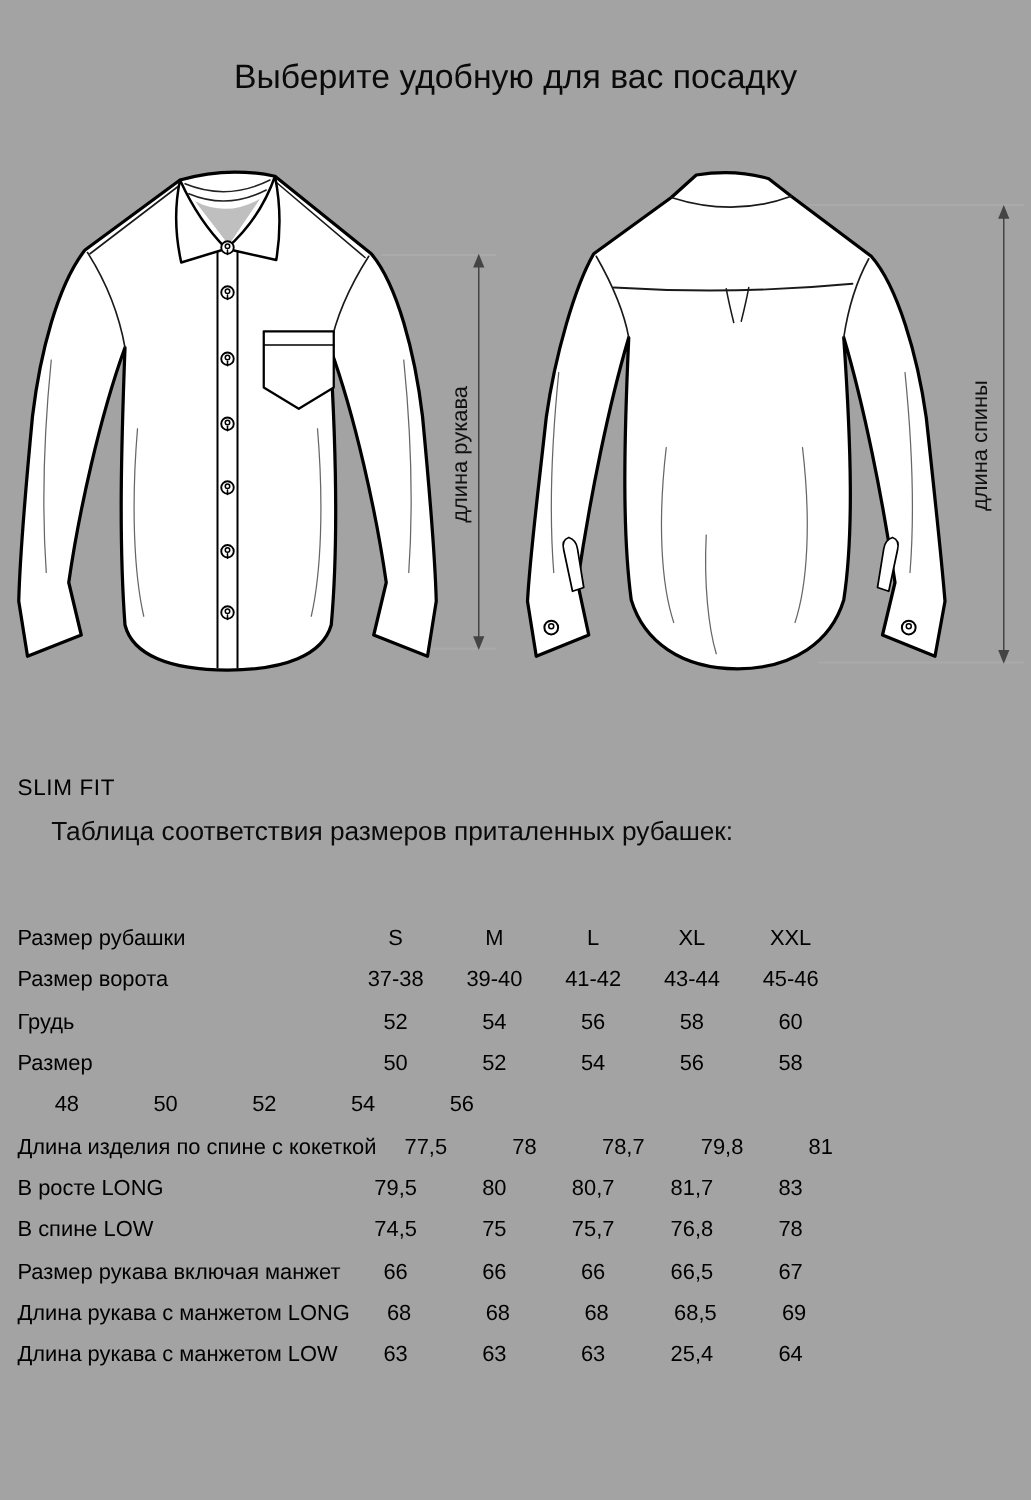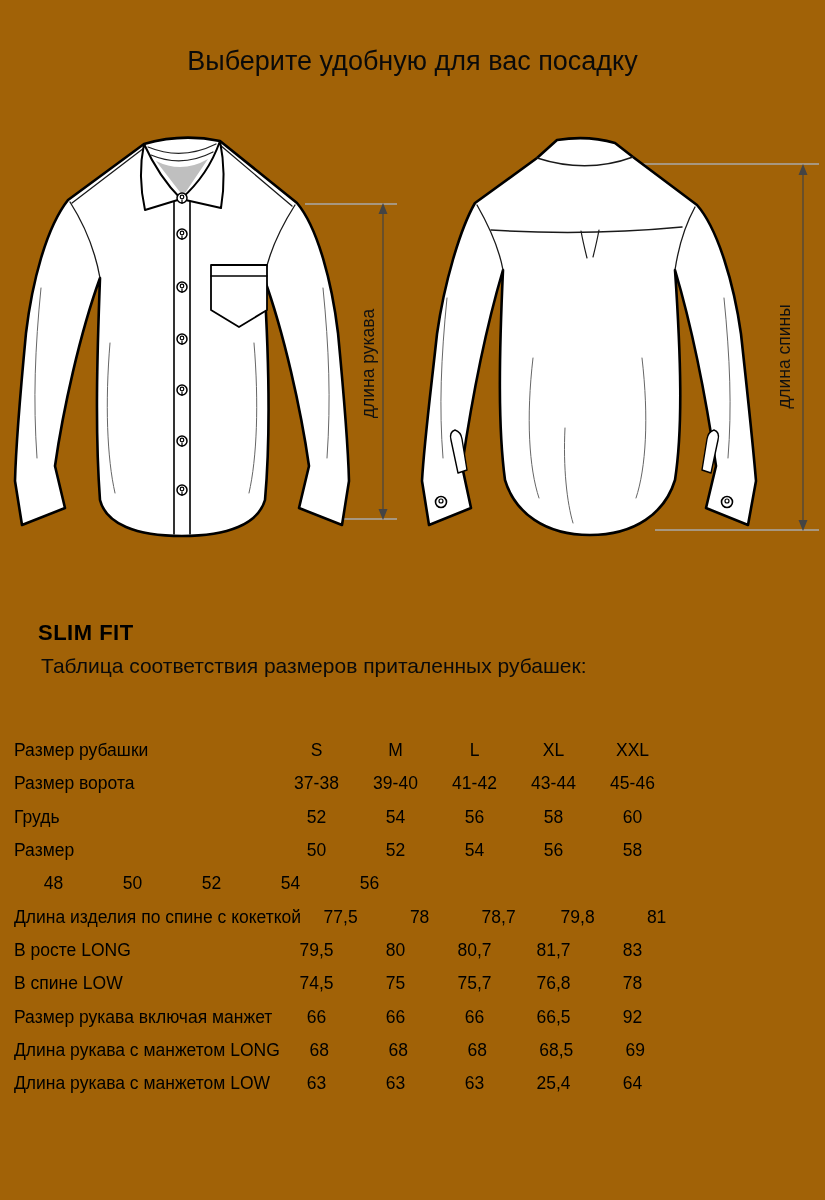--- a/index.html
+++ b/index.html
@@ -1,26 +1,26 @@
 <!DOCTYPE html>
 <html><head>
 <meta charset="utf-8">
 <style>
   html,body{margin:0;padding:0;background:#fff;}
-  .page{position:relative;width:825px;height:1200px;background:#a16207;overflow:hidden;
+  .page{position:relative;width:825px;height:1200px;background:#a3a3a3;overflow:hidden;
         font-family:"Liberation Sans",sans-serif;color:#000;}
   .title{position:absolute;top:46px;left:0;width:100%;text-align:center;
          font-size:27px;font-weight:400;margin:0;color:#0a0a0a;}
   .diagram-layer{position:absolute;top:0;left:0;width:825px;height:590px;}
   .vlabel{position:absolute;width:160px;text-align:center;font-size:17.5px;color:#111;
           transform:rotate(-90deg);}
   .vlabel.front{left:288px;top:353px;}
   .vlabel.back{left:704px;top:346px;}
-  .heading{position:absolute;left:14px;top:620px;font-size:22px;font-weight:700;
-           letter-spacing:.5px;margin-left:24px;}
+  .heading{position:absolute;left:14px;top:620px;font-size:18px;font-weight:400;
+           letter-spacing:.5px;}
   .subtitle{position:absolute;left:14px;top:654px;font-size:21px;color:#0a0a0a;margin-left:27px;}
   .size-table{position:absolute;left:14px;top:740px;width:665px;}
   .trow{display:flex;height:33.35px;}
   .tlabel{flex:0 0 263px;font-size:17.5px;white-space:nowrap;}
   .tcell{flex:0 0 79px;text-align:center;font-size:17.5px;}
 </style>
 </head>
 <body>
 
 <div class="page">
@@ -239,21 +239,21 @@
         <div class="tcell">75,7</div>
         <div class="tcell">76,8</div>
         <div class="tcell">78</div>
       </div>
       <div class="trow">
         <div class="tlabel">Размер рукава включая манжет</div>
         <div class="tcell">66</div>
         <div class="tcell">66</div>
         <div class="tcell">66</div>
         <div class="tcell">66,5</div>
-        <div class="tcell">92</div>
+        <div class="tcell">67</div>
       </div>
       <div class="trow">
         <div class="tlabel">Длина рукава с манжетом LONG</div>
         <div class="tcell">68</div>
         <div class="tcell">68</div>
         <div class="tcell">68</div>
         <div class="tcell">68,5</div>
         <div class="tcell">69</div>
       </div>
       <div class="trow">

